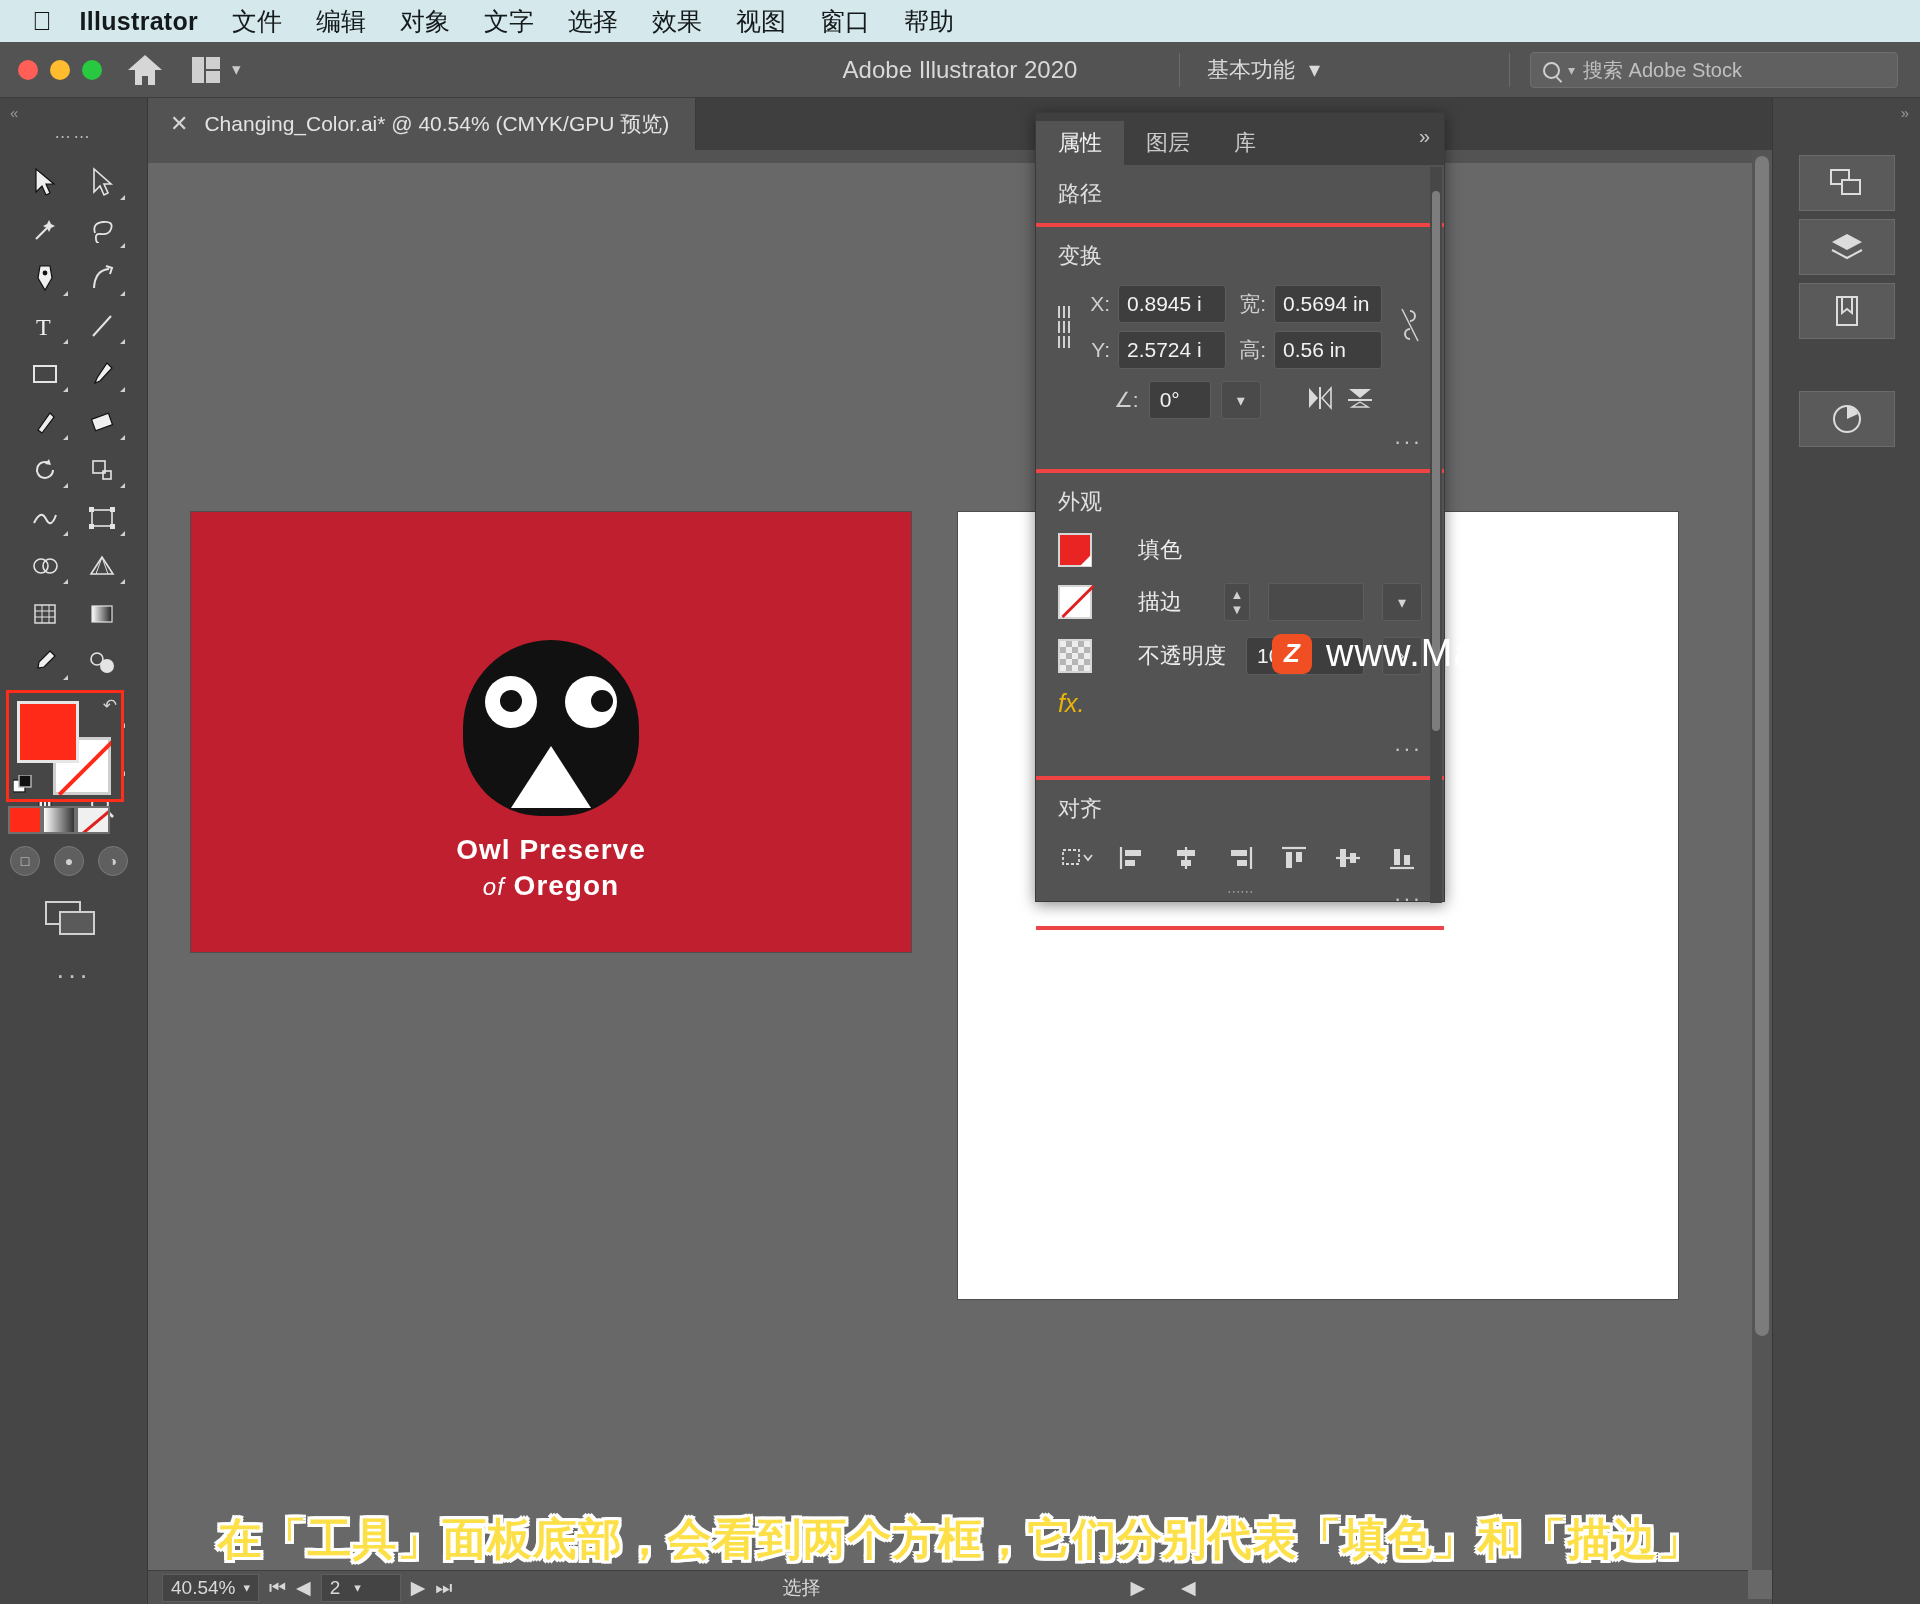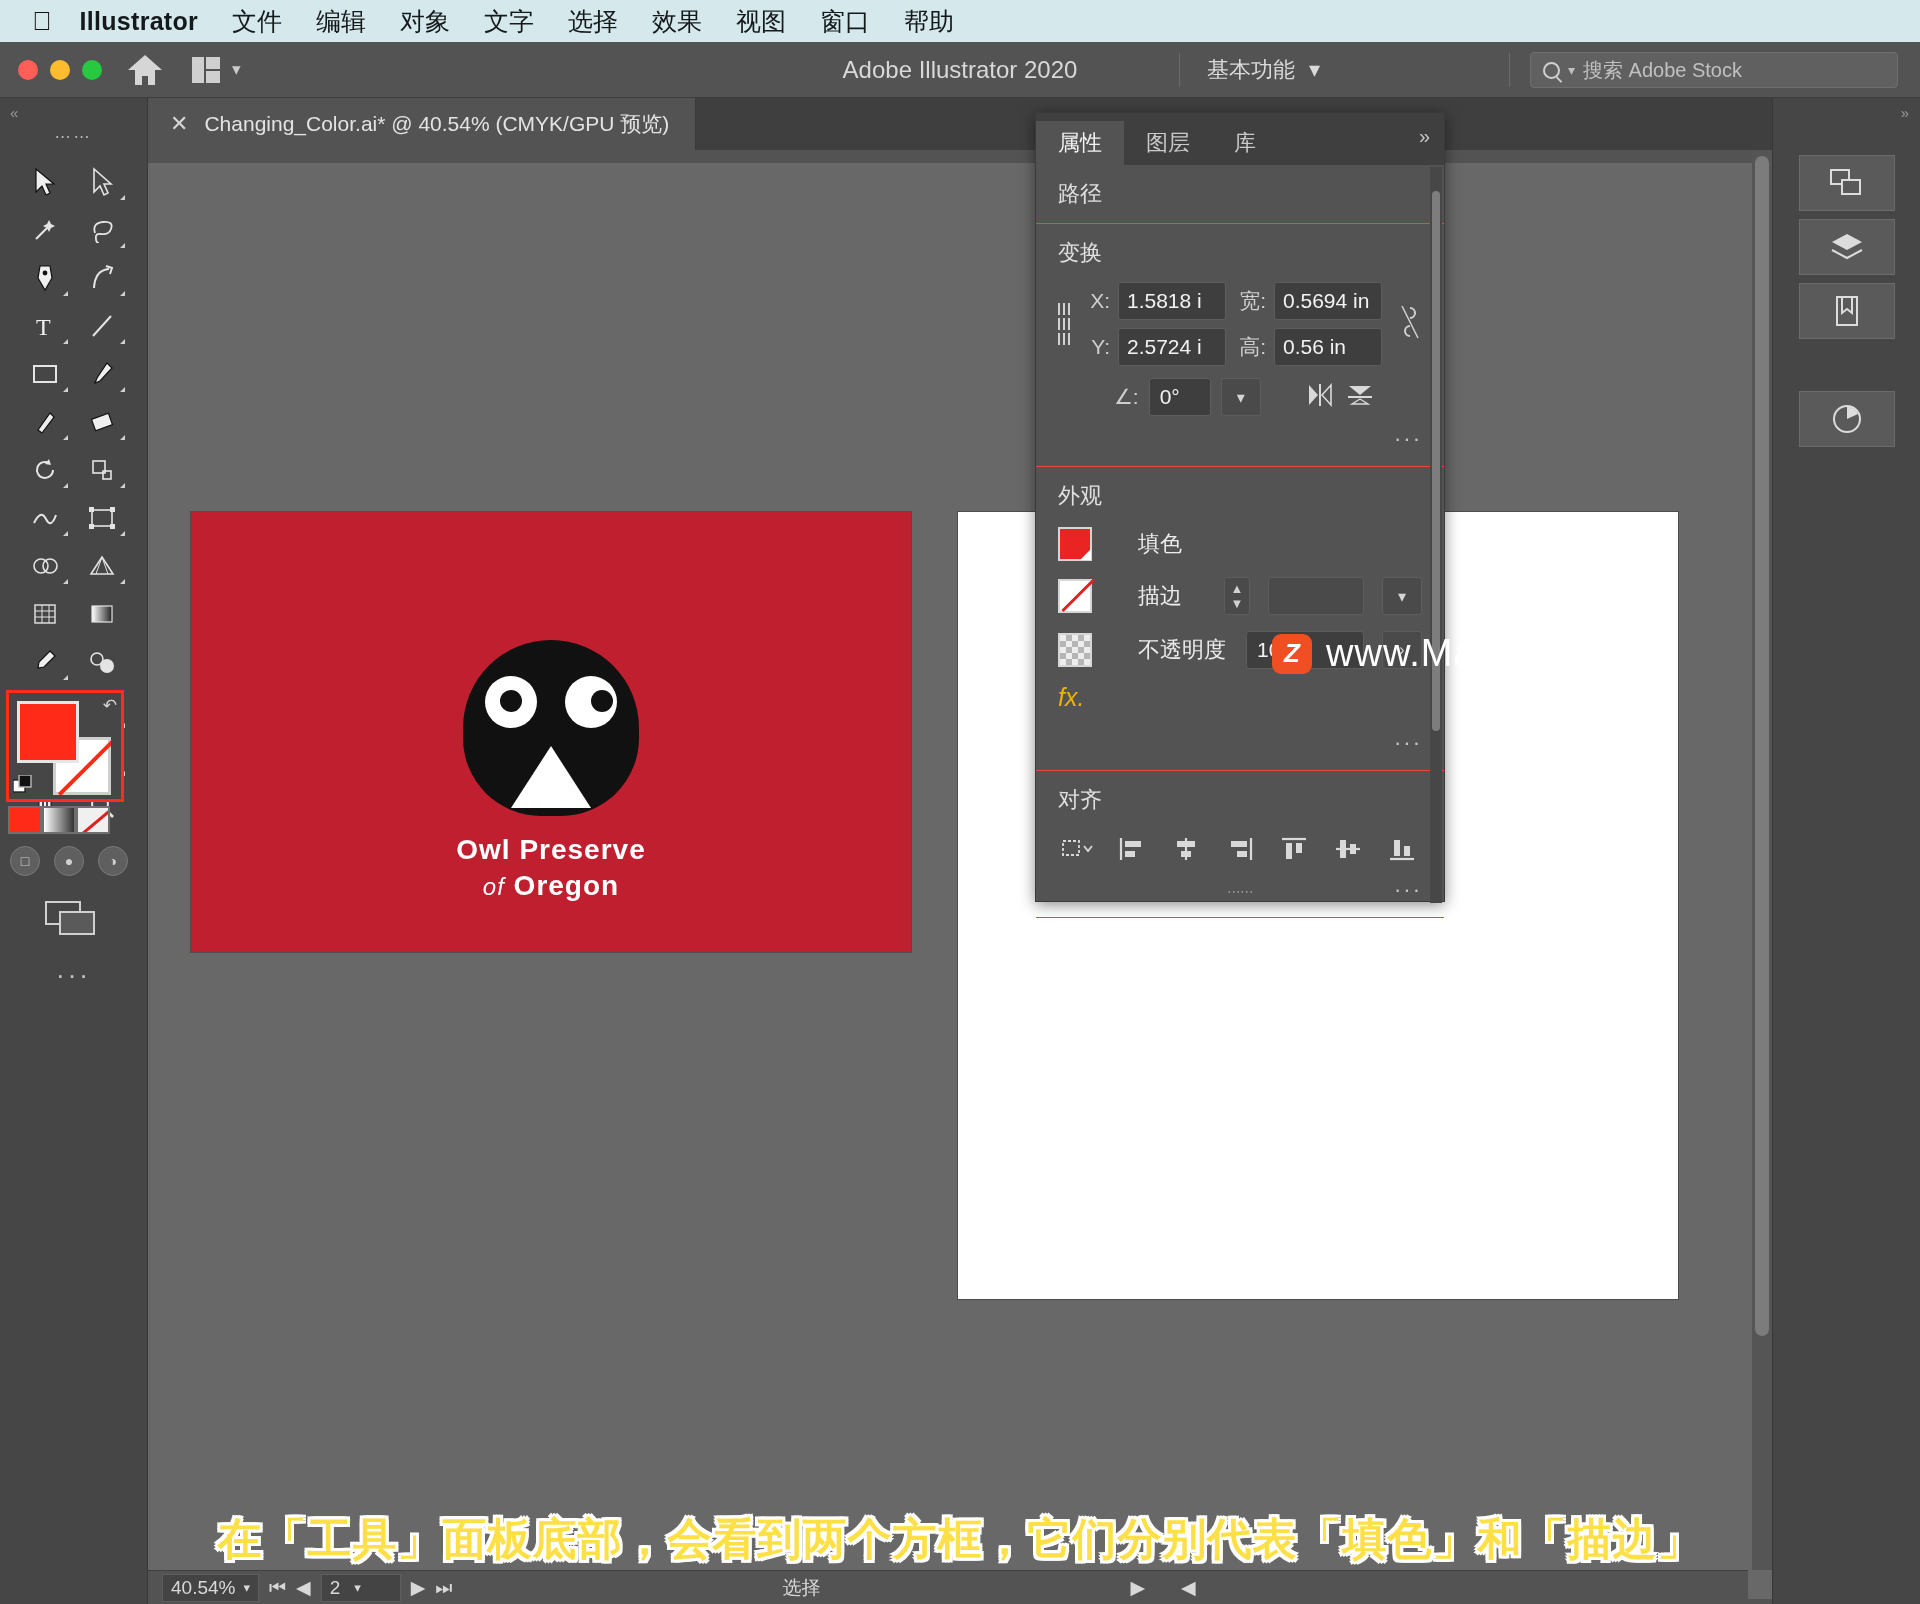--- a/index.html
+++ b/index.html
@@ -147,21 +147,21 @@
   
   .props{
     position:absolute; left:1035px; top:112px; width:410px; height:790px;
     background:#535353; border:1px solid #3a3a3a;
     box-shadow:0 3px 14px rgba(0,0,0,.45);
   }
   .props-tabs{height:52px;background:#3f3f3f;display:flex;align-items:flex-end;position:relative;}
   .ptab{padding:0 22px;height:44px;display:flex;align-items:center;font-size:22px;color:#c9c9c9;}
   .ptab.active{background:#535353;color:#f0f0f0;}
   .ptabs-more{position:absolute;right:14px;top:12px;color:#c8c8c8;font-size:20px;}
-  .psec{padding:14px 22px;border-bottom:1px solid #ef4444;}
+  .psec{padding:14px 22px;border-bottom:4px solid #ef4444;}
   .psec-title{font-size:22px;color:#e0e0e0;}
   .xyrow{display:flex;align-items:center;gap:12px;margin-top:14px;}
   .refpt{width:42px;height:42px;display:grid;grid-template-columns:repeat(3,1fr);grid-template-rows:repeat(3,1fr);gap:3px;}
   .refpt i{border:1.6px solid #d2d2d2;display:block;}
   .refpt i.on{background:#e8e8e8;}
   .fl{display:flex;align-items:center;gap:8px;}
   .fl label{color:#cfcfcf;font-size:21px;width:28px;text-align:right;}
   .inp{background:#3e3e3e;border:1px solid #5d5d5d;border-radius:3px;color:#f2f2f2;
     font-size:21px;padding:6px 8px;width:108px;height:38px;display:flex;align-items:center;}
   .inp.w{width:108px;}
@@ -592,21 +592,21 @@
             <i></i>
             <i class="on"></i>
             <i></i>
             <i></i>
             <i></i>
             <i></i>
         </div>
         <div style="display:flex;flex-direction:column;gap:8px;">
           <div class="fl">
             <label>X:</label>
-            <span class="inp">1.5818 i</span>
+            <span class="inp">0.8945 i</span>
           </div>
           <div class="fl">
             <label>Y:</label>
             <span class="inp">2.5724 i</span>
           </div>
         </div>
         <div style="display:flex;flex-direction:column;gap:8px;">
           <div class="fl">
             <label>宽:</label>
             <span class="inp w">0.5694 in</span>

